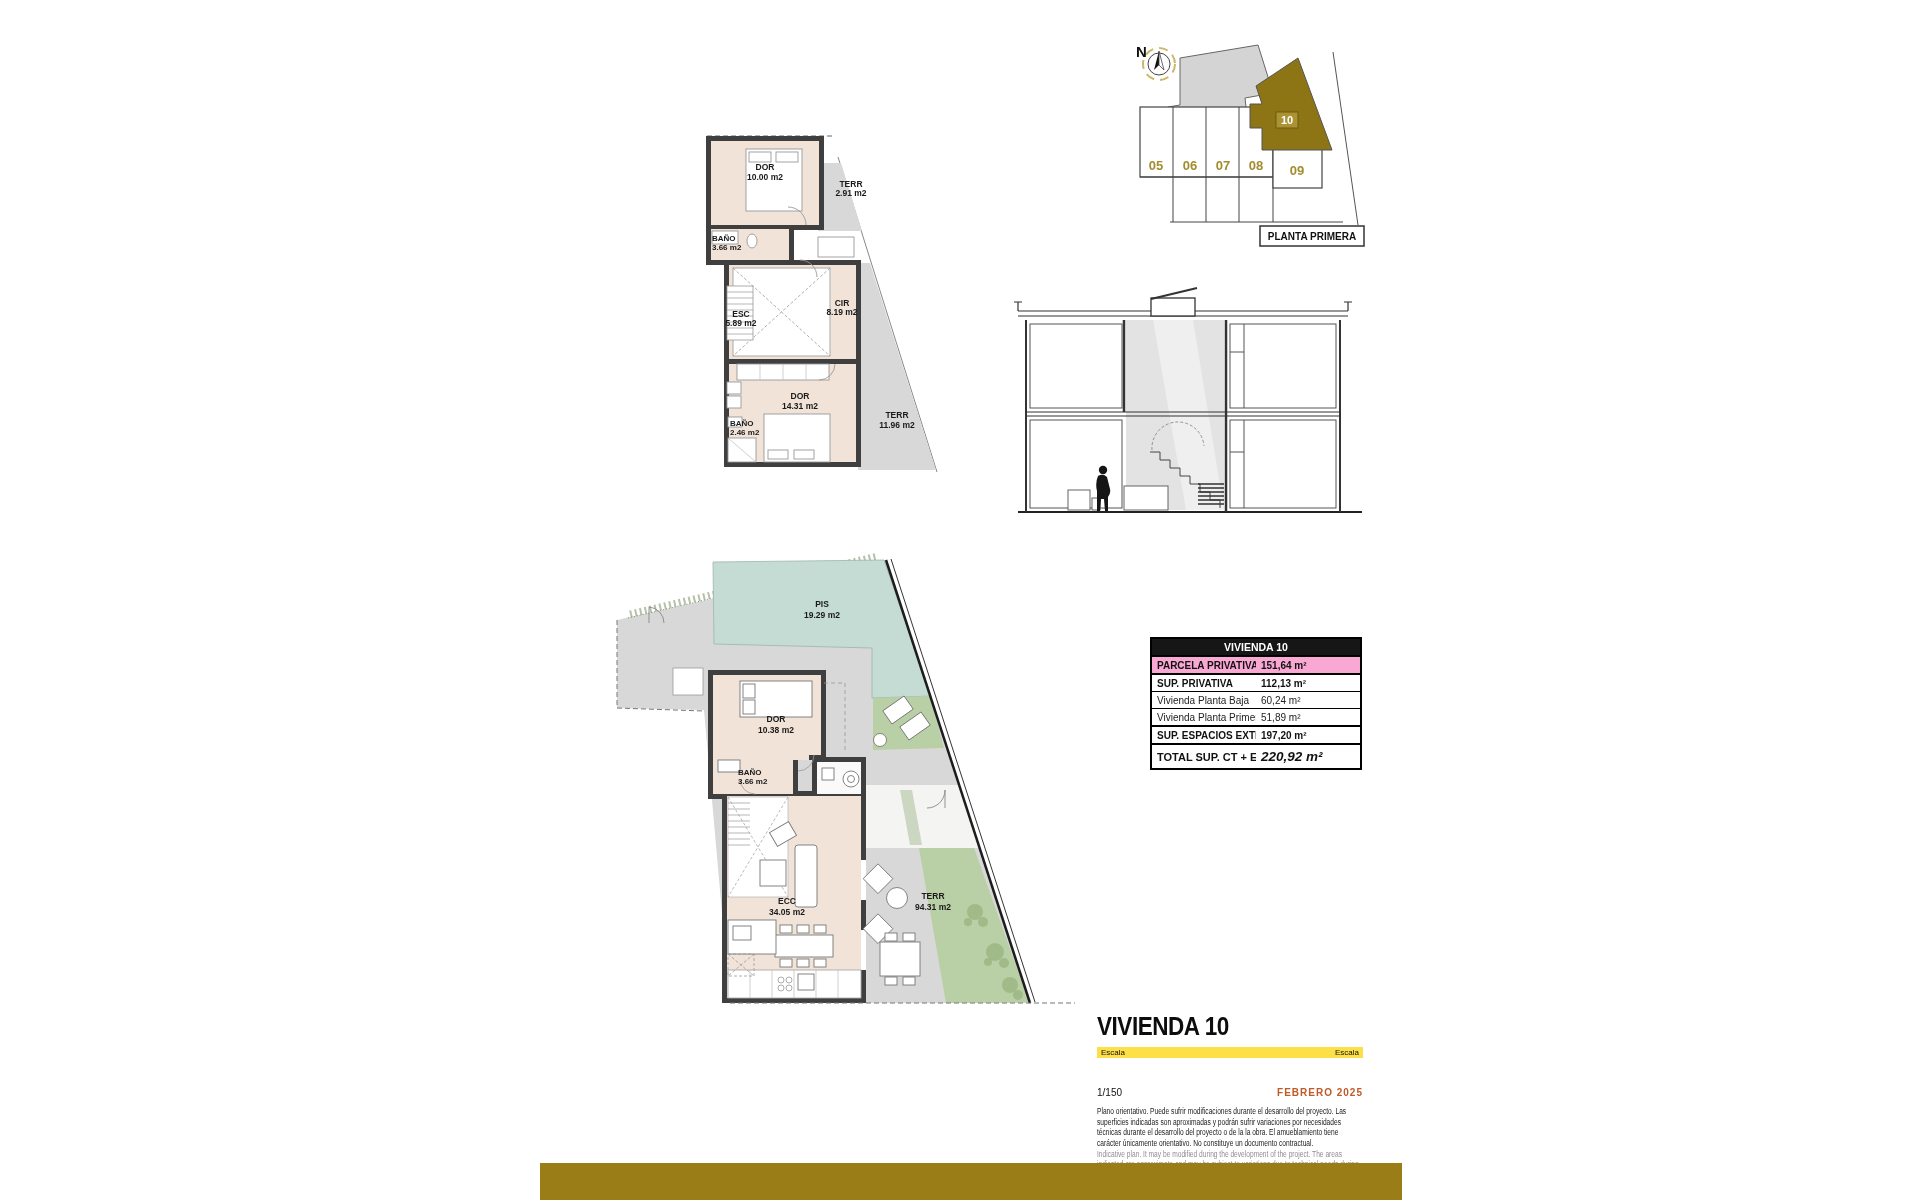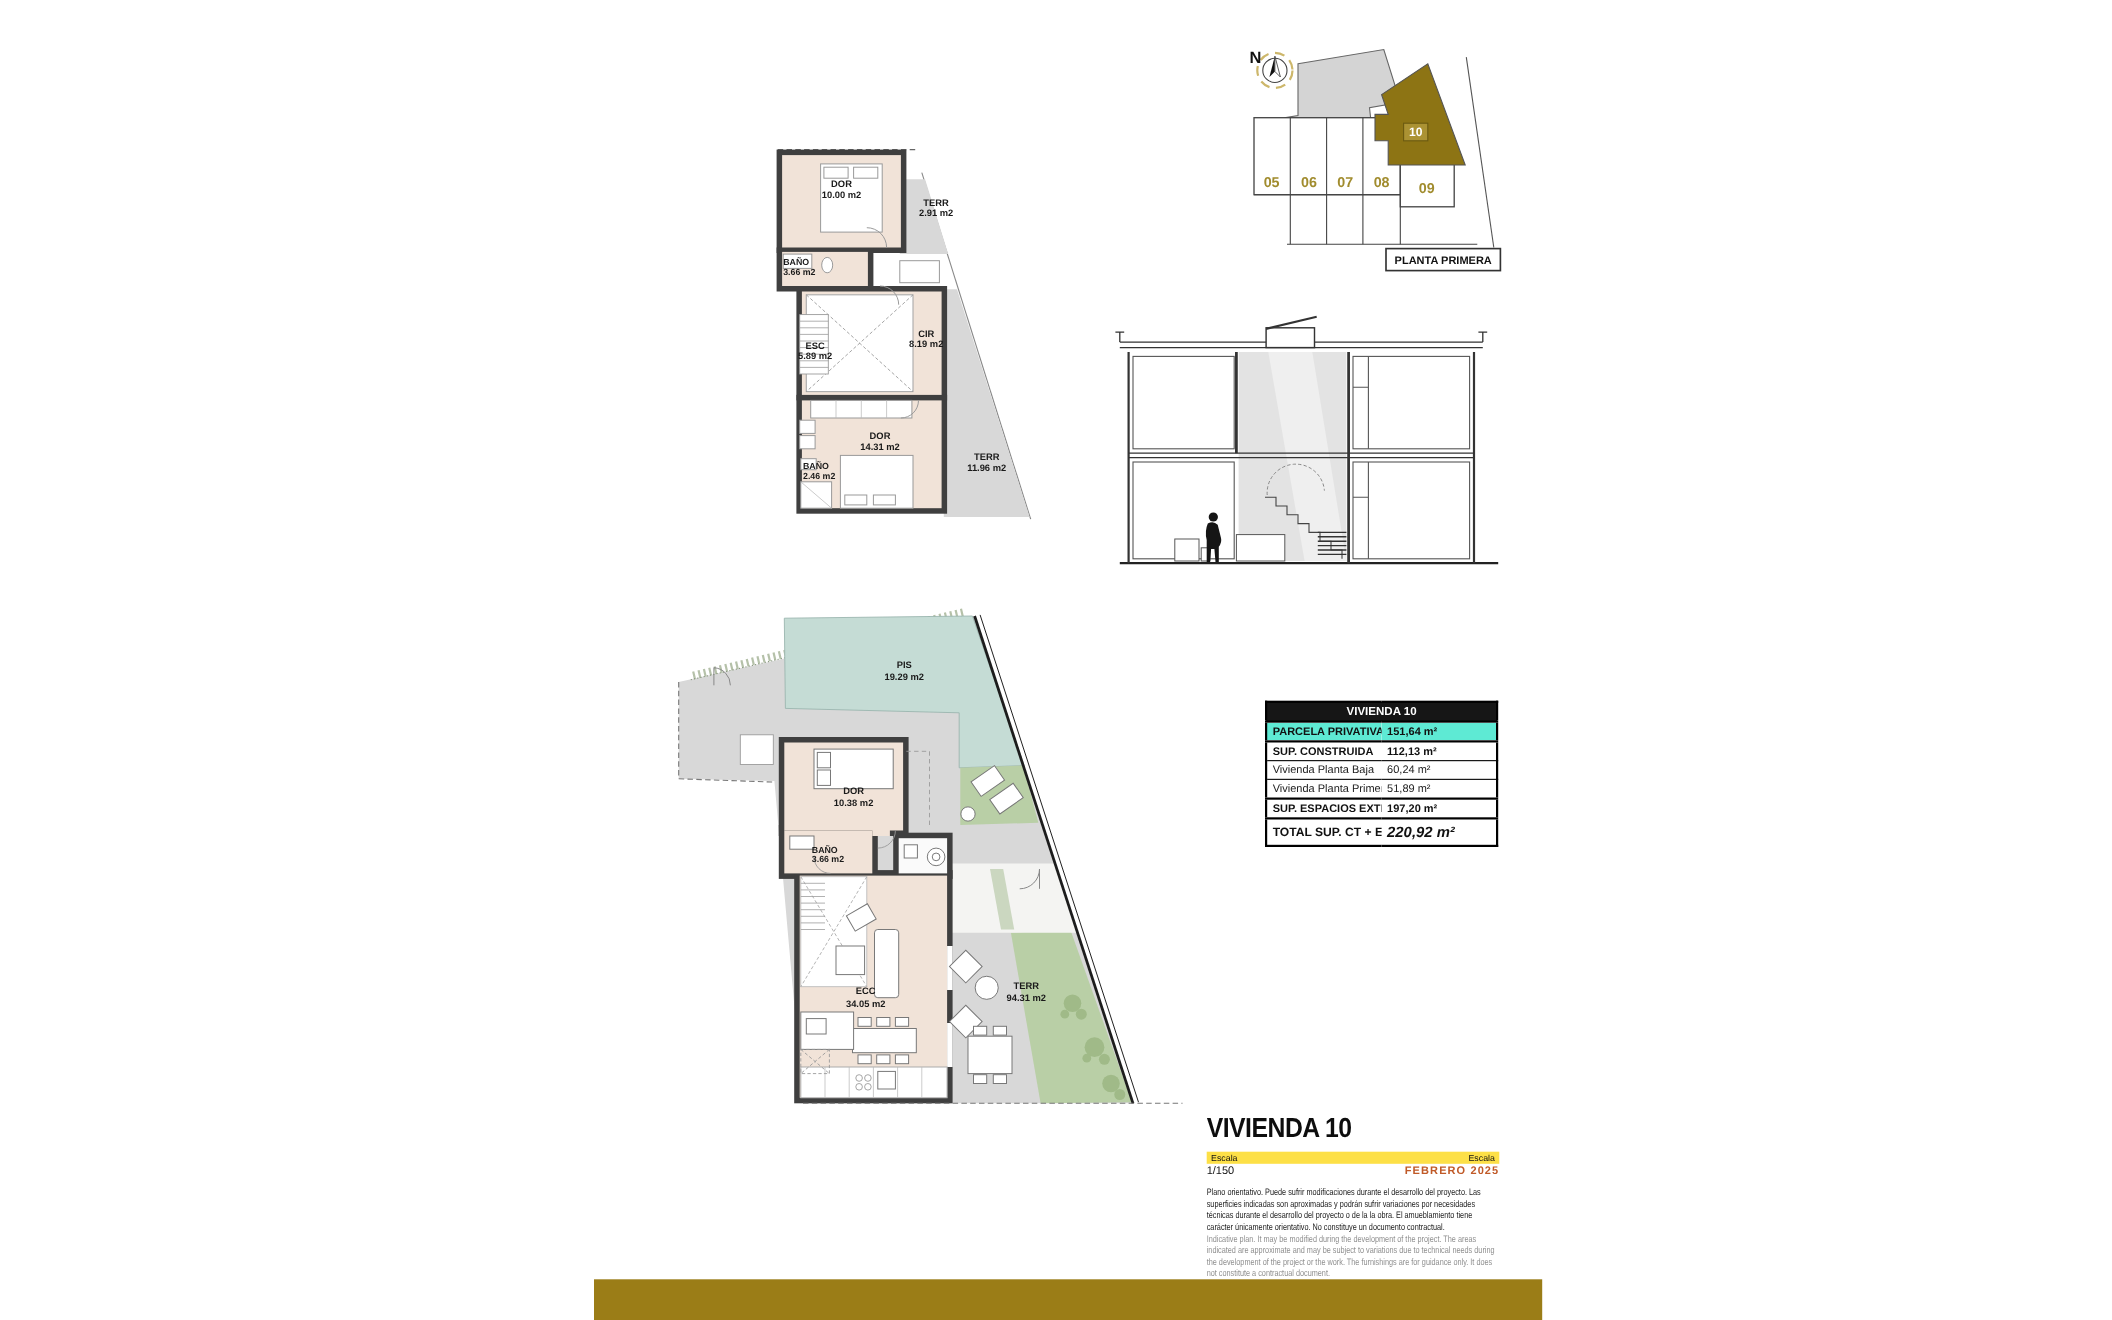--- a/index.html
+++ b/index.html
@@ -17,32 +17,32 @@
 
   table.area{border-collapse:collapse;width:212px;background:#fff;border:2px solid #000;
              font-size:10px;color:#111;table-layout:fixed;}
   table.area th{background:#161616;color:#fff;font-size:10.5px;font-weight:bold;
                 padding:2px;text-align:center;border-bottom:2px solid #000;}
   table.area td{padding:2.5px 5px;border-top:1px solid #000;overflow:hidden;white-space:nowrap;}
   table.area tr.heavy td{border-top:2px solid #000;}
   table.area tr.bold td{font-weight:bold;}
   table.area tr.norm td{font-weight:normal;color:#222;}
   table.area td.val{text-align:left;}
-  table.area tr.gray{background:#5eead4;}
+  table.area tr.gray{background:#f9a8d4;}
   table.area tr.total td{font-weight:bold;font-size:11px;padding:4px 5px;}
   table.area tr.total td.val{font-size:13.5px;font-style:italic;}
 
   .title-block{width:266px;}
   .tb-title{font-size:25px;font-weight:bold;margin:0;letter-spacing:-0.5px;
             transform:scaleX(0.9);transform-origin:0 0;white-space:nowrap;color:#0d0d0d;}
   .tb-bar{margin-top:6px;background:#fde047;display:flex;justify-content:space-between;
           font-size:8px;padding:1px 4px;color:#111;}
   .tb-vals{display:flex;justify-content:space-between;margin-top:1px;align-items:baseline;}
   .tb-scale{font-size:10px;color:#111;}
-  .tb-date{font-size:10px;font-weight:bold;color:#c05a28;letter-spacing:1px;}
+  .tb-date{font-size:10px;font-weight:bold;color:#c05a28;letter-spacing:1px;margin-top:28px;}
   .disc{margin-top:8px;width:340px;transform:scaleX(0.78);transform-origin:0 0;}
   .disc p{margin:0;font-size:8.5px;line-height:1.25;color:#1a1a1a;}
   .disc p.en{color:#8f8f8f;}
 
   .gold-bar{background:#9b7d17;width:862px;height:37px;}
 </style>
 </head>
 <body>
 
 <div class="canvas">
@@ -317,21 +317,21 @@
       <tr>
           <th colspan="2">VIVIENDA 10</th>
         </tr>
     </thead>
     <tbody>
       <tr class="bold gray heavy">
         <td>PARCELA PRIVATIVA</td>
         <td class="val">151,64 m²</td>
       </tr>
       <tr class="bold heavy">
-        <td>SUP. CONSTRUIDA</td>
+        <td>SUP. PRIVATIVA</td>
         <td class="val">112,13 m²</td>
       </tr>
       <tr class="norm">
         <td>Vivienda Planta Baja</td>
         <td class="val">60,24 m²</td>
       </tr>
       <tr class="norm">
         <td>Vivienda Planta Primera</td>
         <td class="val">51,89 m²</td>
       </tr>

